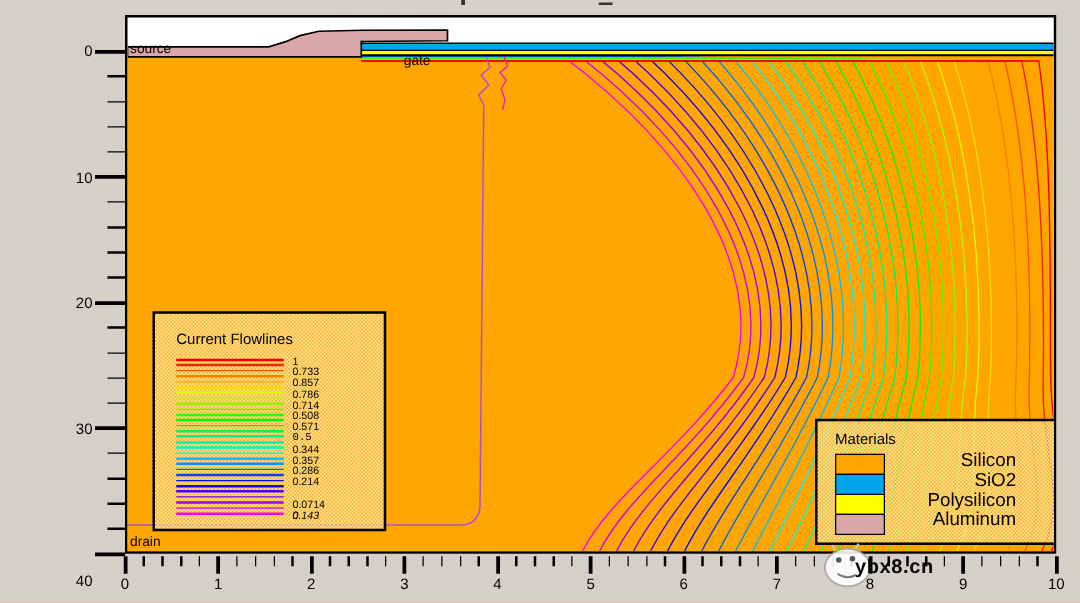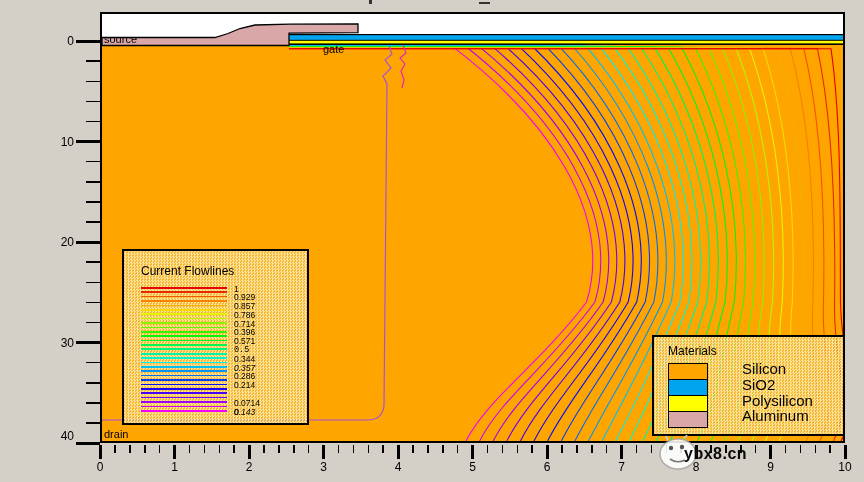--- a/index.html
+++ b/index.html
@@ -8,21 +8,21 @@
   .plot{position:absolute;left:100px;top:12px;width:745px;height:431px;background:#ffffff;
         border:2px solid #000;box-sizing:border-box;overflow:hidden;}
   .plot svg{position:absolute;left:0;top:0;}
   .region-label{position:absolute;font-size:11px;color:#000;white-space:nowrap;}
   .tick{position:absolute;background:#000;}
   .axis-label{position:absolute;font-size:12px;color:#000;}
   .x-label{width:30px;text-align:center;}
   .y-label{width:34px;text-align:right;}
   .legend-box{position:absolute;border:2px solid #000;box-sizing:border-box;
       background-image:repeating-conic-gradient(rgba(252,230,160,0.95) 0% 25%, rgba(240,195,90,0.55) 25% 50%);
-      background-size:3px 3px;}
+      background-size:3px 3px;text-align:right;}
   .legend-title{position:absolute;font-size:12px;color:#000;white-space:nowrap;}
   .fl-stripe{position:absolute;height:1.7px;width:86px;left:0;}
   .fl-label{position:absolute;left:93px;font-size:8.5px;line-height:8px;color:#000;white-space:nowrap;}
   .mat-swatch{width:38px;height:15px;border:1px solid #000;margin-top:-1px;box-sizing:content-box;}
   .mat-label{height:15.8px;line-height:15.8px;font-size:15px;color:#000;white-space:nowrap;}
   .title-remnant{position:absolute;background:#333;}
   .watermark{position:absolute;left:656px;top:426px;width:208px;height:52px;pointer-events:none;}
   .wm-ghost{position:absolute;left:46px;top:6px;font-size:23px;font-weight:bold;letter-spacing:1px;
       color:rgba(255,255,255,0.72);
       text-shadow:1px 1px 1px rgba(120,120,120,0.85), -1px -1px 1px rgba(220,220,220,0.6);}
@@ -115,29 +115,29 @@
           <div class="fl-stripe" style="top: 87.8px; background: rgb(0, 106, 245);"></div>
           <div class="fl-stripe" style="top: 92.19px; background: rgb(0, 61, 245);"></div>
           <div class="fl-stripe" style="top: 96.58px; background: rgb(0, 16, 245);"></div>
           <div class="fl-stripe" style="top: 100.97px; background: rgb(24, 0, 245);"></div>
           <div class="fl-stripe" style="top: 105.36px; background: rgb(69, 0, 245);"></div>
           <div class="fl-stripe" style="top: 109.75px; background: rgb(114, 0, 245);"></div>
           <div class="fl-stripe" style="top: 114.14px; background: rgb(159, 0, 245);"></div>
           <div class="fl-stripe" style="top: 118.53px; background: rgb(200, 0, 245);"></div>
           <div class="fl-stripe" style="top: 122.92px; background: rgb(245, 0, 245);"></div>
           <div class="fl-label" style="top: -2.5px;">1</div>
-          <div class="fl-label" style="top: 6.29px;">0.929</div>
+          <div class="fl-label" style="top: 6.29px;">0.733</div>
           <div class="fl-label" style="top: 15.08px;">0.857</div>
           <div class="fl-label" style="top: 23.87px;">0.786</div>
           <div class="fl-label" style="top: 32.66px;">0.714</div>
-          <div class="fl-label" style="top: 41.45px;">0.396</div>
+          <div class="fl-label" style="top: 41.45px;">0.508</div>
           <div class="fl-label" style="top: 50.24px;">0.571</div>
           <div class="fl-label" style="top: 59.03px; font-family: Liberation Mono, monospace;">0.5</div>
           <div class="fl-label" style="top: 67.82px;">0.344</div>
-          <div class="fl-label" style="top: 76.61px; font-style: italic;">0.357</div>
+          <div class="fl-label" style="top: 76.61px;">0.357</div>
           <div class="fl-label" style="top: 85.4px;">0.286</div>
           <div class="fl-label" style="top: 94.19px;">0.214</div>
           <div class="fl-label" style="top: 121px; font-style: italic;">0.143</div>
           <div class="fl-label" style="top: 111.77px;">0.0714</div>
           <div class="fl-label" style="top: 120.56px;">0</div>
         </div>
     </div>
 
     <div class="legend-box" style="left:550px;top:321px;width:196px;height:101px;">
       <div class="legend-title" style="left:14px;top:7px;">Materials</div>
@@ -175,21 +175,21 @@
       <div class="tick" style="left: 86px; top: 281.5px; width: 14px; height: 1.5px;"></div>
       <div class="tick" style="left: 86px; top: 301.6px; width: 14px; height: 1.5px;"></div>
       <div class="tick" style="left: 86px; top: 321.7px; width: 14px; height: 1.5px;"></div>
       <div class="tick" style="left: 76px; top: 341px; width: 24px; height: 3px;"></div>
       <div class="axis-label y-label" style="left: 40px; top: 335.5px;">30</div>
       <div class="tick" style="left: 86px; top: 361.9px; width: 14px; height: 1.5px;"></div>
       <div class="tick" style="left: 86px; top: 382px; width: 14px; height: 1.5px;"></div>
       <div class="tick" style="left: 86px; top: 402.1px; width: 14px; height: 1.5px;"></div>
       <div class="tick" style="left: 86px; top: 422.2px; width: 14px; height: 1.5px;"></div>
       <div class="tick" style="left: 76px; top: 441.5px; width: 24px; height: 3px;"></div>
-      <div class="axis-label y-label" style="left: 40px; top: 429px;">40</div>
+      <div class="axis-label y-label" style="left: 40px; top: 458px;">40</div>
     </div>
   <div id="x-axis">
       <div class="tick" style="left: 98.5px; top: 445px; width: 3px; height: 14px;"></div>
       <div class="axis-label x-label" style="left: 85px; top: 460px;">0</div>
       <div class="tick" style="left: 114.2px; top: 445px; width: 1.5px; height: 8px;"></div>
       <div class="tick" style="left: 129.1px; top: 445px; width: 1.5px; height: 8px;"></div>
       <div class="tick" style="left: 144px; top: 445px; width: 1.5px; height: 8px;"></div>
       <div class="tick" style="left: 158.9px; top: 445px; width: 1.5px; height: 8px;"></div>
       <div class="tick" style="left: 173px; top: 445px; width: 3px; height: 14px;"></div>
       <div class="axis-label x-label" style="left: 159.5px; top: 460px;">1</div>

